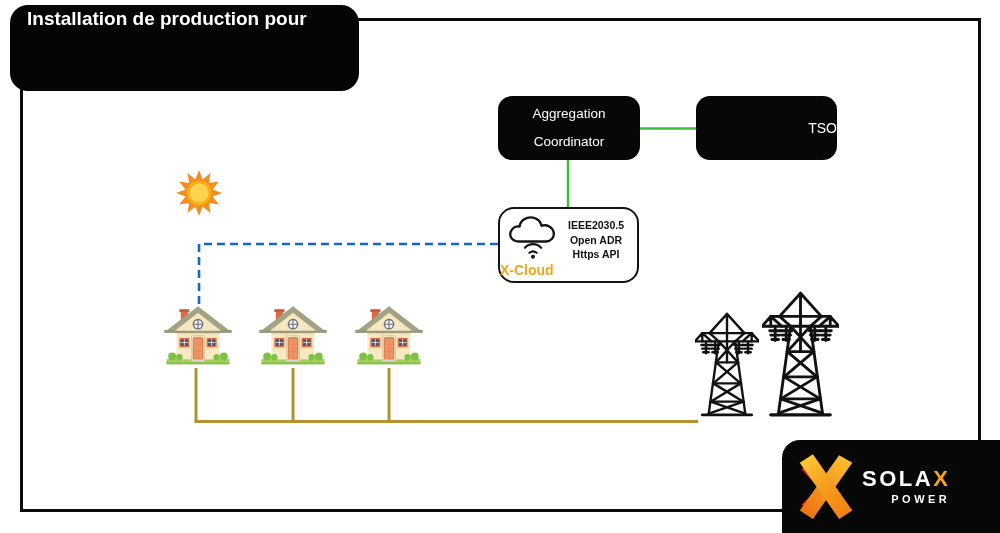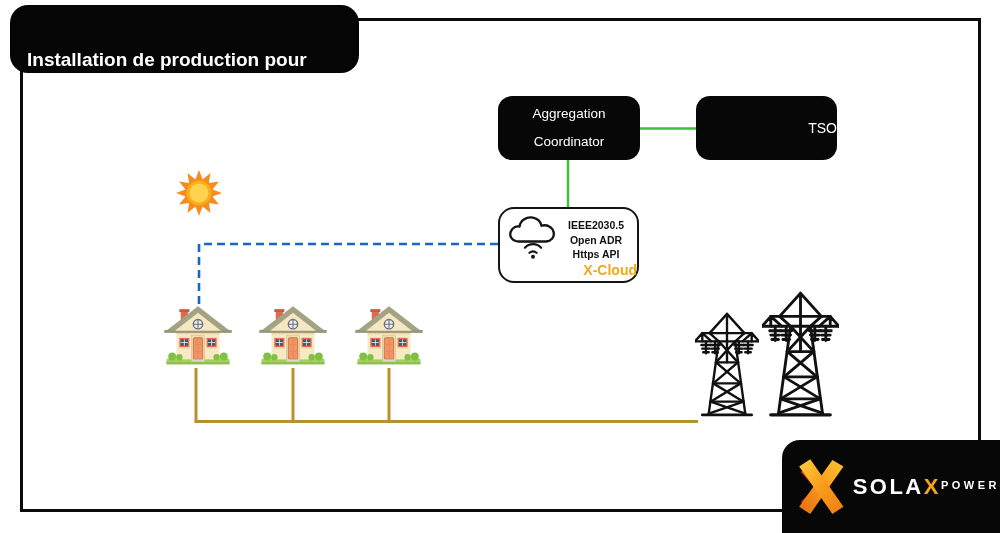--- a/index.html
+++ b/index.html
@@ -7,22 +7,22 @@
     width:1000px;height:533px;position:relative;overflow:hidden;
     background:#ffffff;font-family:"Liberation Sans",sans-serif;
   }
   .frame{
     position:absolute;left:20px;top:18px;width:961px;height:494px;
     border:3px solid #0b0b0b;box-sizing:border-box;z-index:0;background:transparent;
   }
   .art{position:absolute;left:0;top:0;z-index:1;}
   
   .title-box{
-    position:absolute;left:10px;top:5px;width:349px;height:68px;background:#050505;
-    border-radius:18px;z-index:2;display:flex;flex-direction:column;justify-content:flex-end;
+    position:absolute;left:10px;top:5px;width:349px;height:86px;background:#050505;
+    border-radius:18px;z-index:2;display:flex;flex-direction:column;justify-content:flex-start;
     padding:0 17px;box-sizing:border-box;
   }
   .t1{color:#ffffff;font-size:19px;font-weight:bold;line-height:27px;white-space:nowrap;}
   .t2{color:#F5A800;font-size:19px;font-weight:bold;line-height:27px;white-space:nowrap;}
   
   .node{
     position:absolute;background:#070707;color:#ffffff;border-radius:14px;z-index:2;
     display:flex;flex-direction:column;align-items:center;justify-content:center;
     font-size:13.5px;line-height:18px;text-align:center;
   }
@@ -32,30 +32,30 @@
   .xcloud{
     position:absolute;left:498px;top:207px;width:141px;height:76px;background:#ffffff;
     border:2.5px solid #141414;border-radius:16px;z-index:2;box-sizing:border-box;
   }
   .cloudicon{position:absolute;left:6px;top:2px;}
   .protocols{
     position:absolute;left:58px;top:9px;width:76px;text-align:center;
     font-weight:bold;font-size:10.5px;line-height:14.5px;color:#111111;
   }
   .xcloud-label{
-    position:absolute;left:0;right:0;bottom:3px;text-align:right;
+    position:absolute;left:0;right:0;bottom:3px;text-align:left;
     font-weight:bold;font-size:14px;color:#F2A71B;
   }
   
   .logo-box{
     position:absolute;left:782px;top:440px;width:218px;height:93px;background:#070707;
     border-radius:18px 0 0 0;z-index:3;display:flex;align-items:center;
     padding-left:14px;box-sizing:border-box;gap:6px;
   }
-  .logo-text{display:flex;flex-direction:row;align-items:flex-start;margin-top:0;}
+  .logo-text{display:flex;flex-direction:column;align-items:flex-end;margin-top:0;}
   .brand{color:#ffffff;font-size:22px;font-weight:bold;letter-spacing:2.5px;line-height:22px;}
   .brand .bx{color:#F6A21C;}
   .power{color:#ffffff;font-size:11px;font-weight:bold;letter-spacing:3.5px;line-height:13px;margin-top:3px;}
 </style>
 </head>
 <body>
 
 <div class="frame"></div>
 
 <svg class="art" width="1000" height="533" viewBox="0 0 1000 533">

